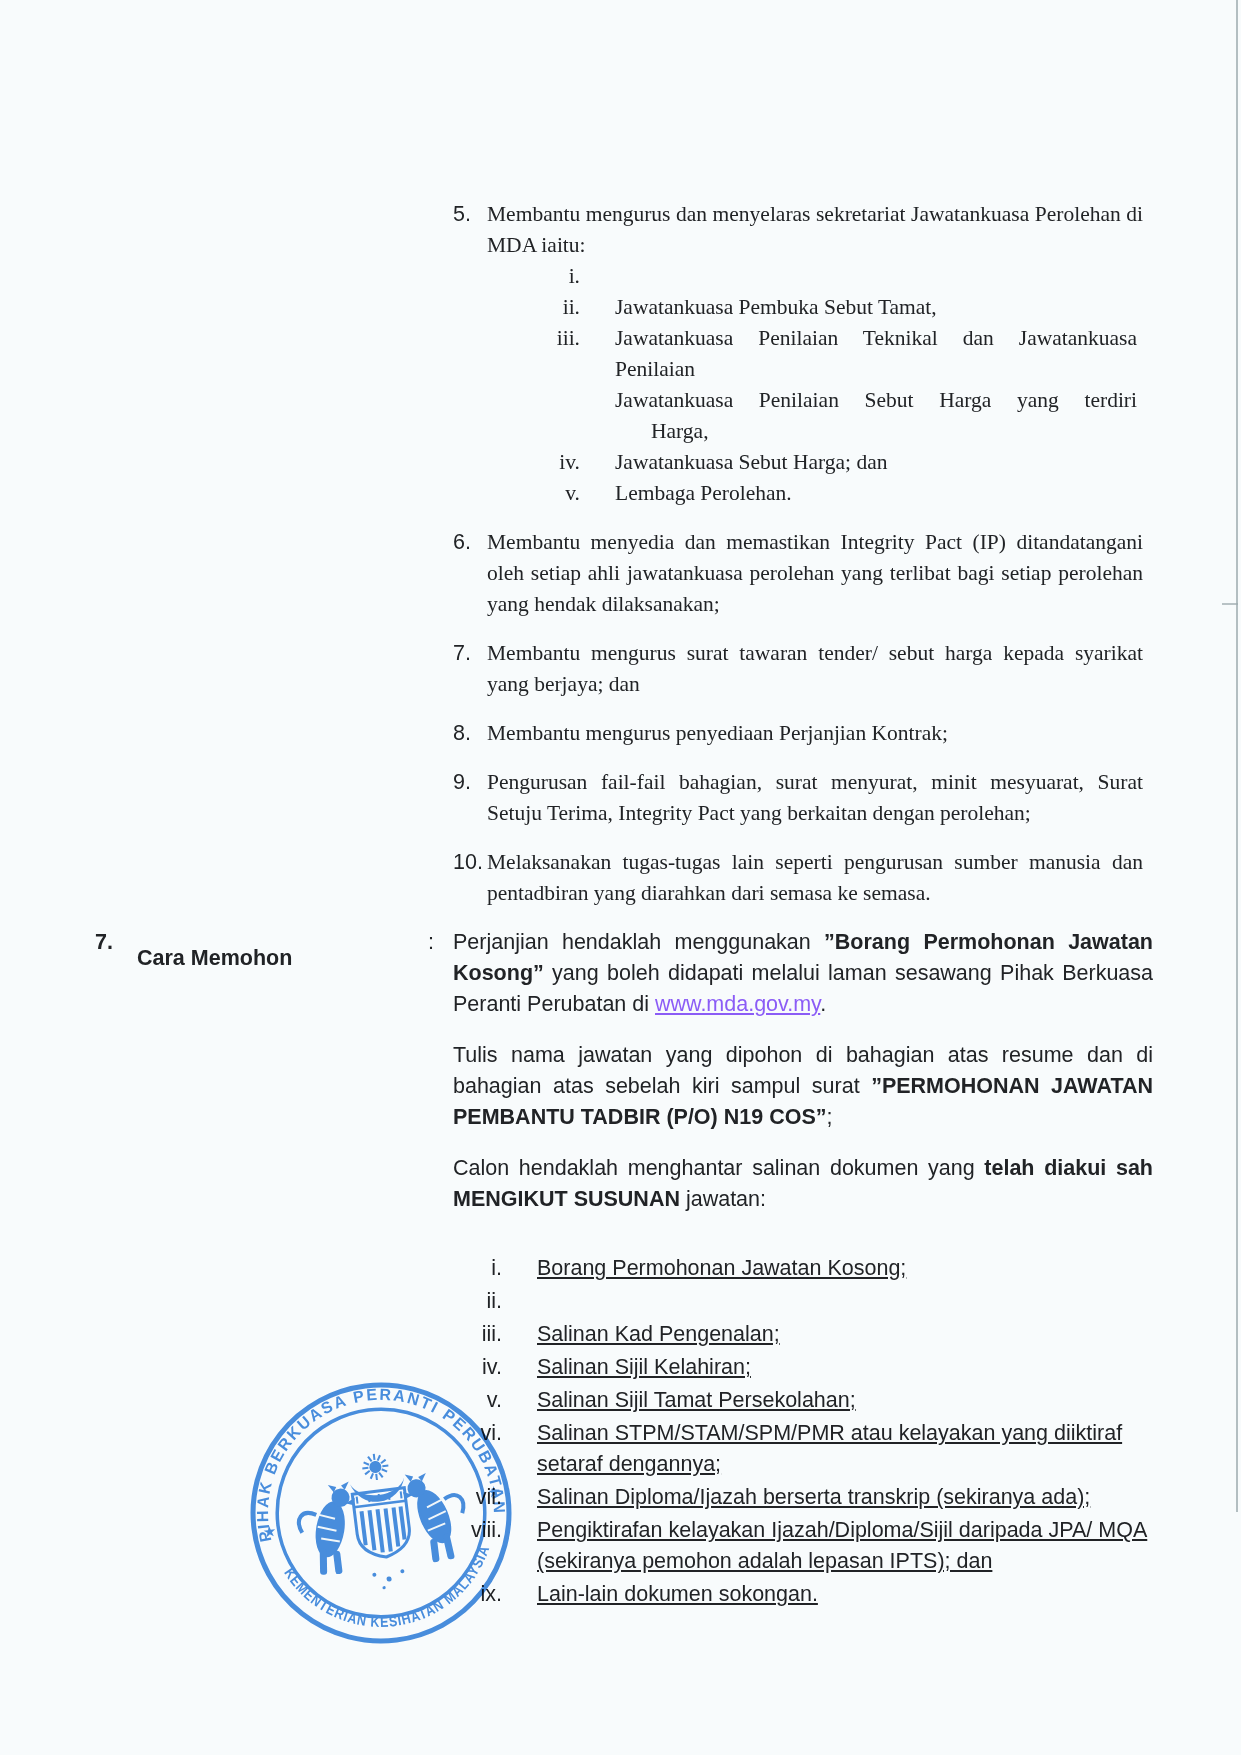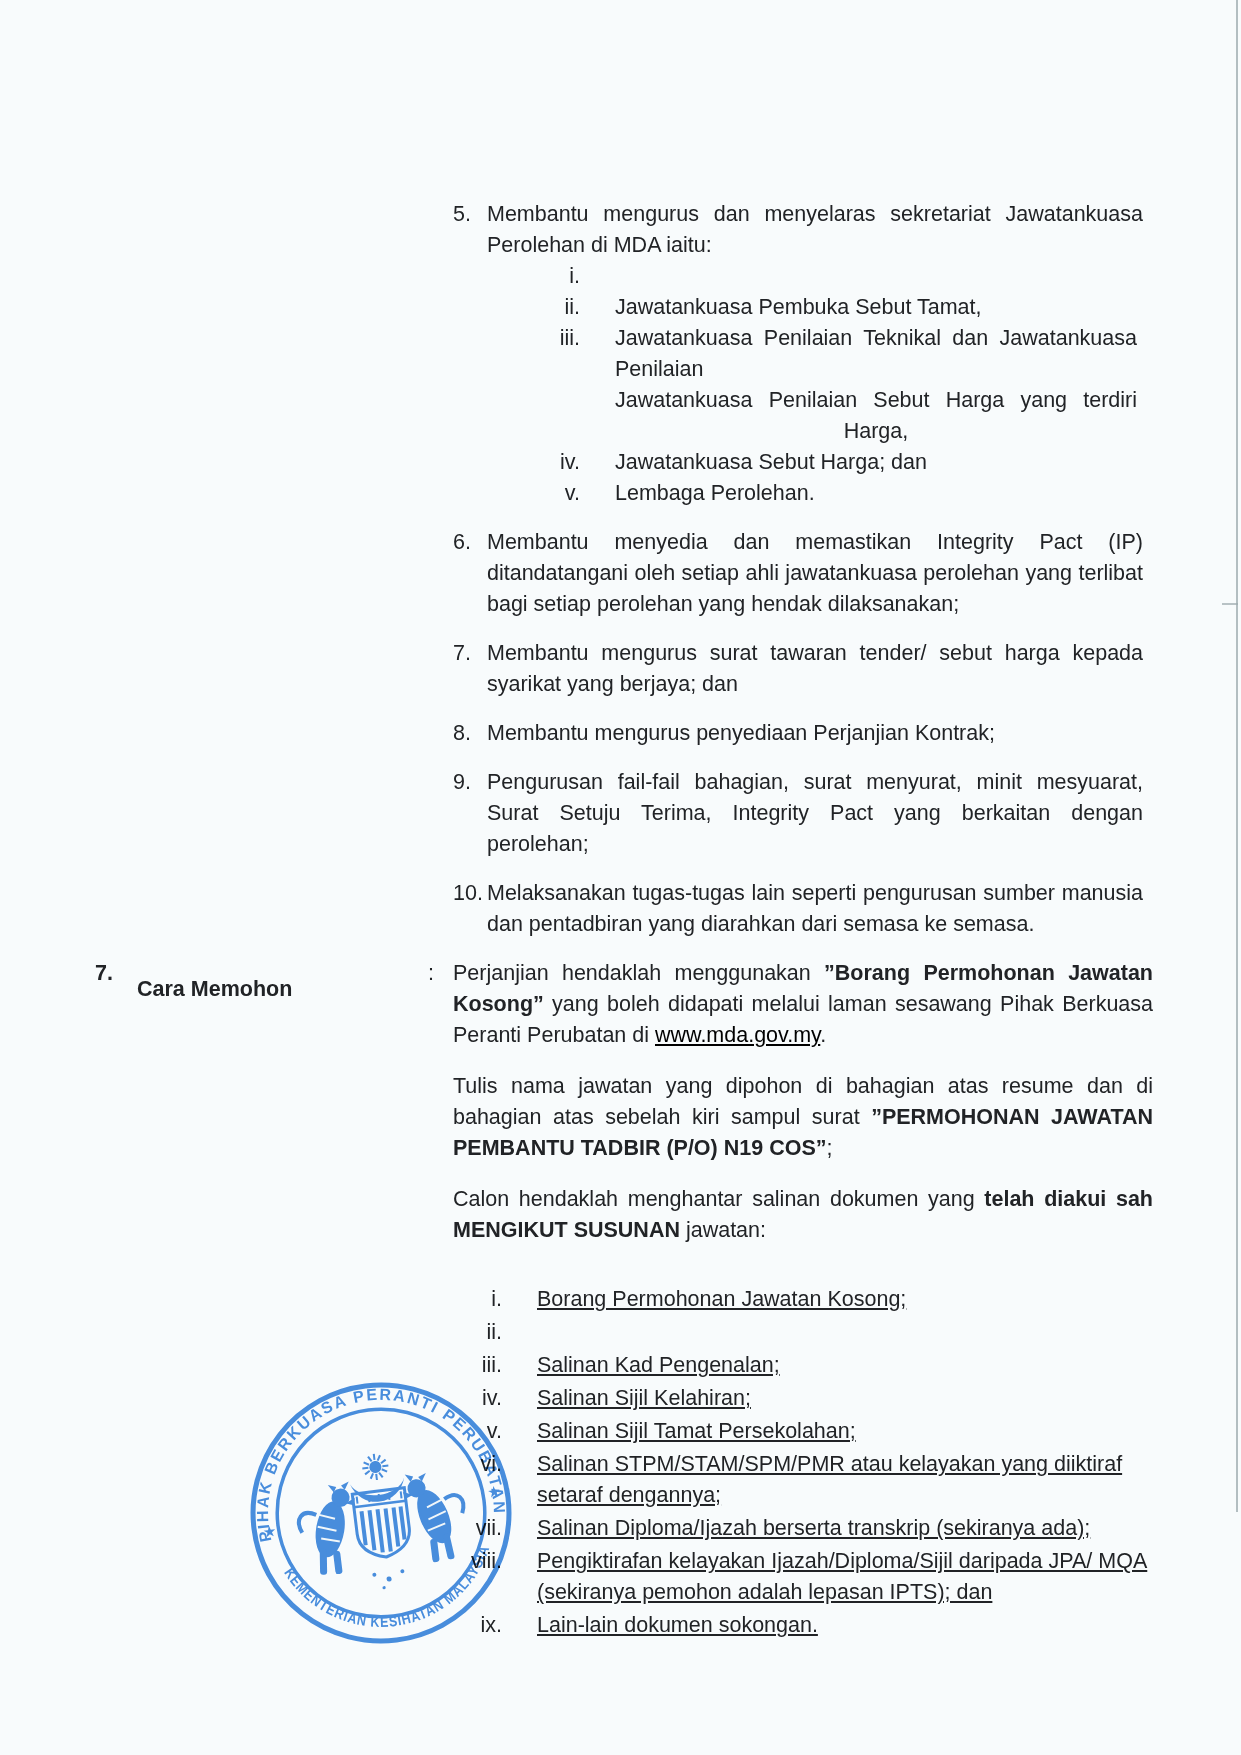--- a/index.html
+++ b/index.html
@@ -6,36 +6,36 @@
   body{font-family:"Liberation Sans","DejaVu Sans",sans-serif;}
   .page{position:relative;width:1241px;height:1755px;background:#f8fbfc;overflow:hidden;
         color:#212326;font-size:21.5px;line-height:31px;}
   .scan-edge{position:absolute;left:1236px;top:0;width:2px;height:1512px;background:#9caaae;opacity:.75;}
   .scan-nub{position:absolute;left:1222px;top:603px;width:16px;height:2px;background:#9caaae;opacity:.7;}
 
   
   .duties{margin-left:453px;padding-top:199px;width:690px;}
   .duty{display:flex;margin:0 0 18px 0;}
   .dnum{flex:none;width:34px;}
-  .dtx{width:656px;text-align:justify;}
+  .dtx{width:656px;text-align:justify;font-family:Liberation Serif, serif;}
   ul.sub{list-style:none;margin:0;padding:0;}
   ul.sub li{display:flex;}
   .sub .rn{flex:none;width:93px;text-align:right;}
   .sub .rt{margin-left:35px;width:522px;text-align:justify;}
   .jl{text-align:justify;text-align-last:justify;}
-  .jl-last{text-align:center;}
+  .jl-last{text-align:left;margin-left:36px;}
 
   
   .apply{position:relative;margin-left:453px;margin-top:12px;width:700px;}
   .sec-num{position:absolute;left:-358px;top:0;font-weight:bold;}
   .sec-title{position:absolute;left:-316px;top:16px;font-weight:bold;}
   .sec-colon{position:absolute;left:-25px;top:0;}
   .apply p{margin:0 0 20px 0;text-align:justify;width:700px;}
   .b{font-weight:bold;}
-  .link{color:#000000;text-decoration:underline;cursor:pointer;}
+  .link{color:#8b5cf6;text-decoration:underline;cursor:pointer;}
 
   ul.docs{list-style:none;margin:38px 0 0 0;padding:0;}
   ul.docs li{display:flex;margin:0 0 2px 3px;}
   .docs .rn{flex:none;width:46px;text-align:right;}
   .docs .rt{margin-left:35px;width:613px;text-decoration:underline;}
 
   
   .stamp{position:absolute;left:248px;top:1380px;width:266px;height:266px;
          transform:rotate(-7deg);opacity:.92;mix-blend-mode:multiply;z-index:3;pointer-events:none;}
   .stamp svg{width:100%;height:100%;}

